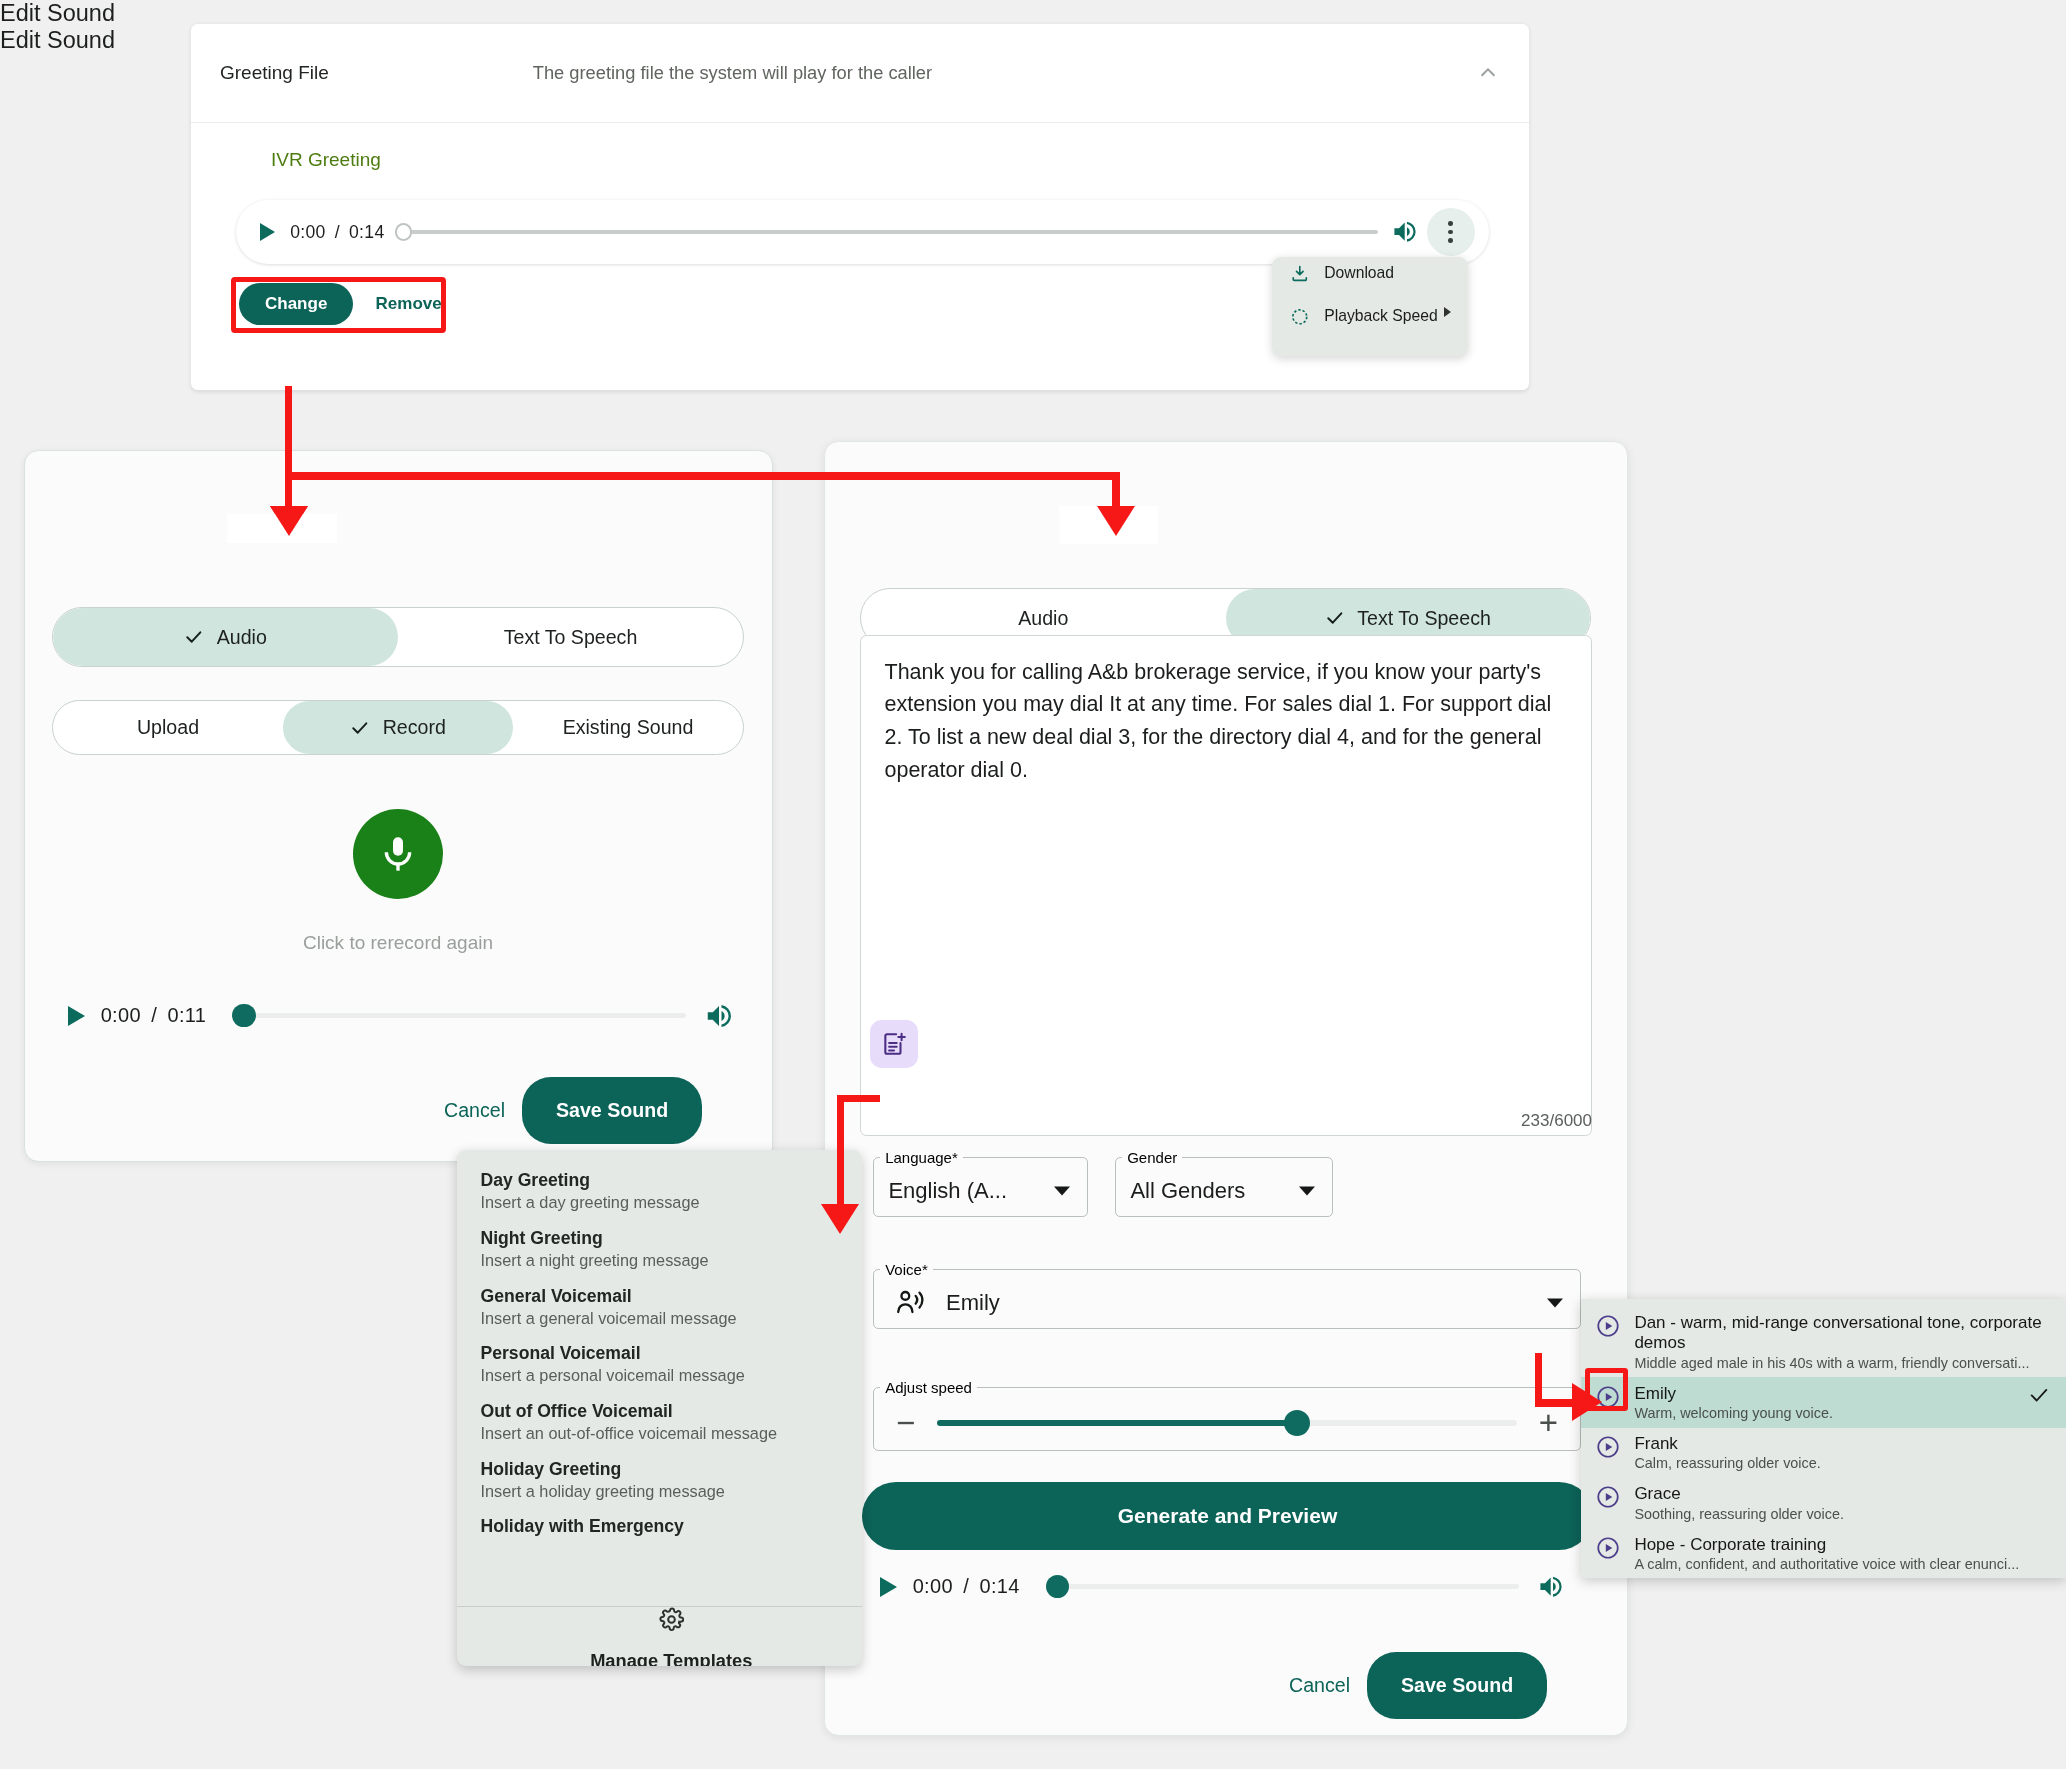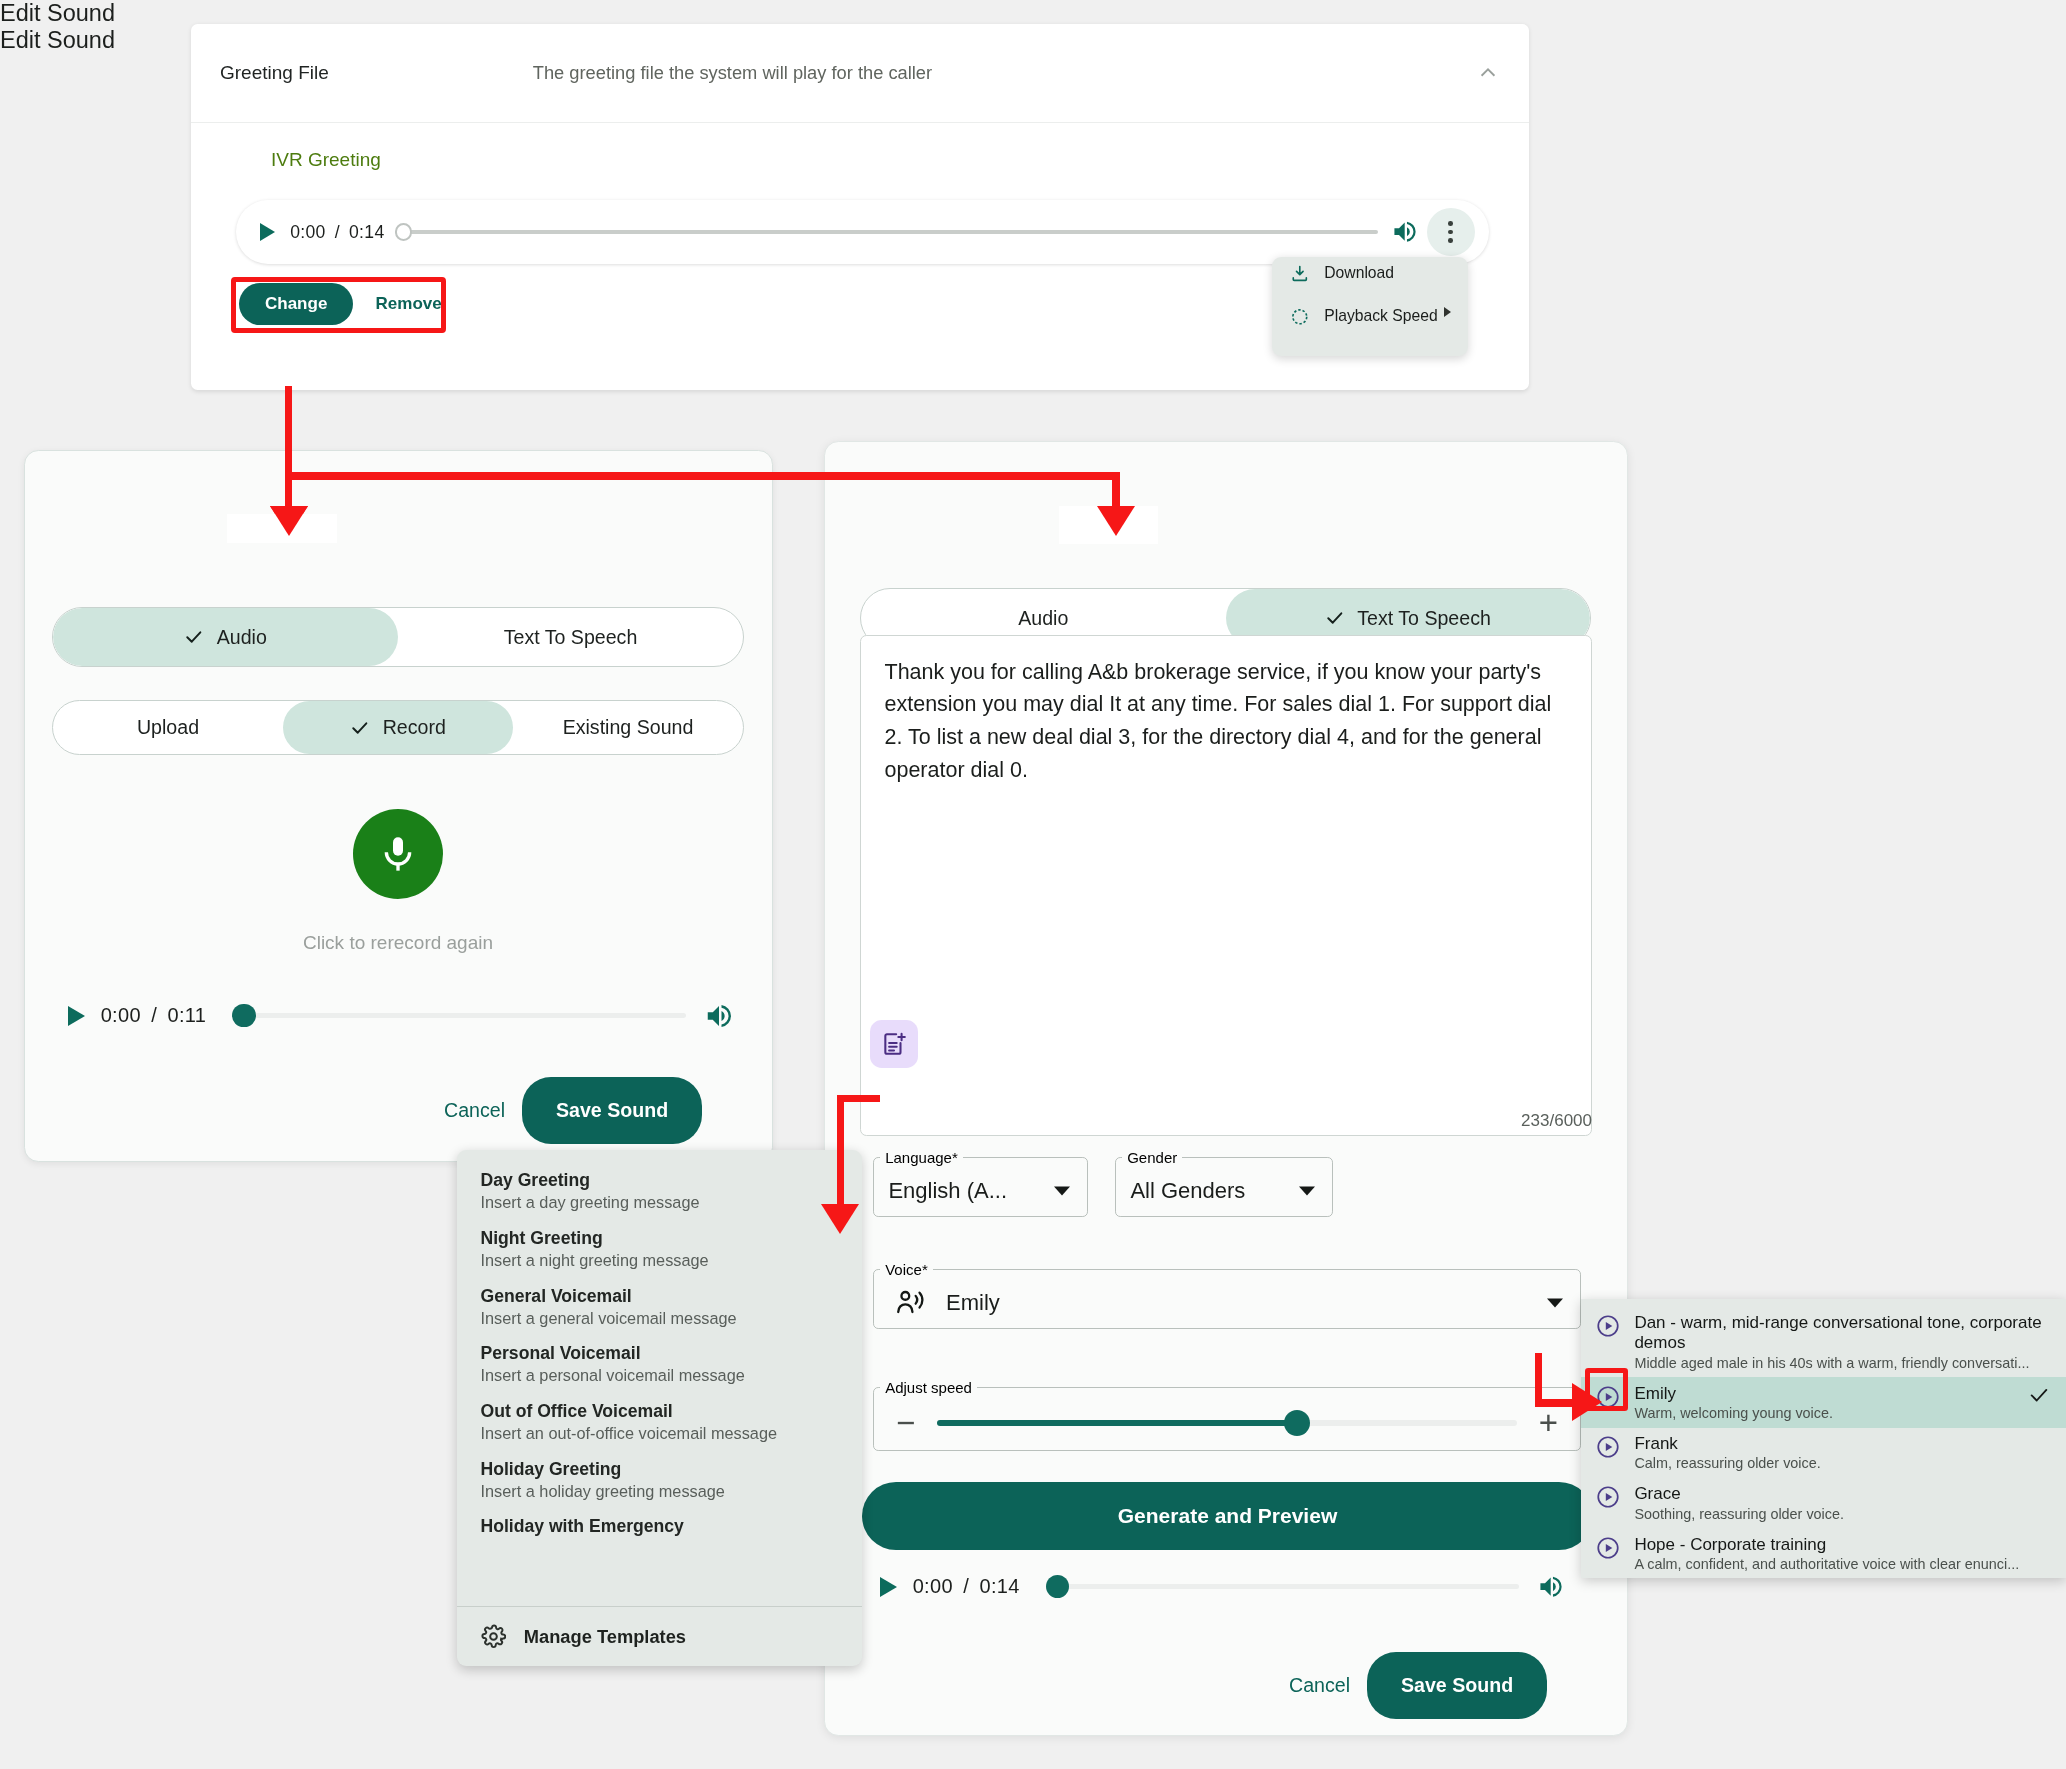--- a/index.html
+++ b/index.html
@@ -230,21 +230,21 @@
     background: #e4e9e6; border-radius: 9.1px; box-shadow: 0 3.3px 11.8px rgba(0,0,0,.2);
     overflow: hidden;
   }
   #tpl-list { position: absolute; left: 0; top: 0; width: 100%; height: 457px; overflow: hidden; padding-top: 13px; }
   .tpl-item { padding: 7.2px 23.5px 8.5px 23.5px; cursor: pointer; }
   .tpl-t { font-size: 17.6px; font-weight: bold; color: #222623; }
   .tpl-d { font-size: 16.3px; color: #585e5a; margin-top: 2px; }
   #tpl-manage {
     position: absolute; left: 0; bottom: 0; width: 100%; height: 60px;
     border-top: 0.7px solid #c8cfcb; display: flex; align-items: center;
-    padding-left: 23.5px; gap: 18.3px; cursor: pointer;
+    padding-left: 23.5px; gap: 18.3px; cursor: pointer; flex-direction: column;
   }
   #tpl-manage svg { width: 25px; height: 25px; color: #2c312d; flex: none; }
   #tpl-manage span { font-size: 18.3px; font-weight: bold; color: #1e221f; }
 
   
   #voice-menu {
     position: absolute; left: 1581px; top: 1299px; width: 485px; height: 279px;
     background: #e4e9e6; box-shadow: 0 3.3px 11.8px rgba(0,0,0,.2); overflow: hidden;
   }
   .vm-item { display: flex; padding: 6.5px 15.7px 6.5px 14.4px; cursor: pointer; position: relative; }

